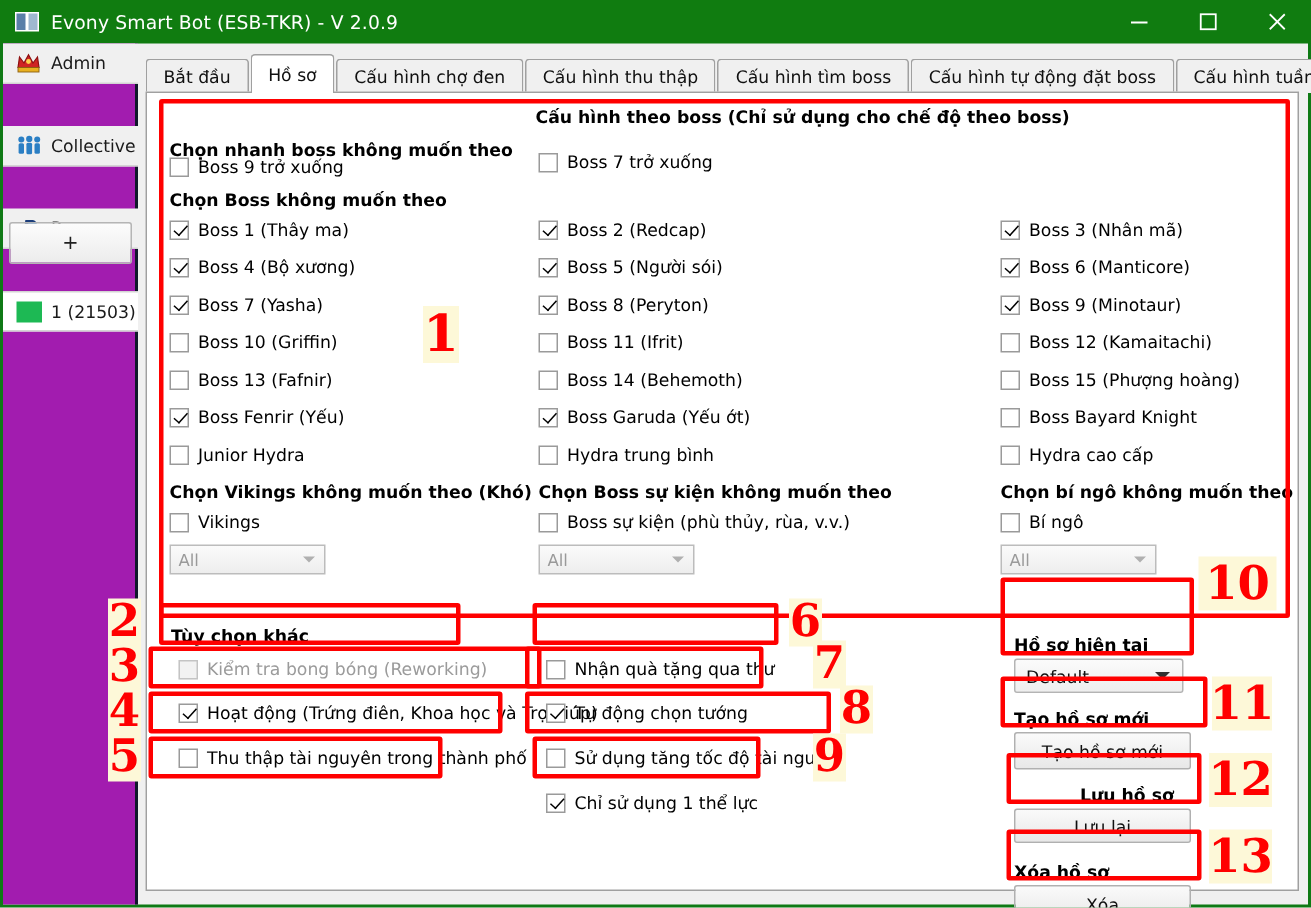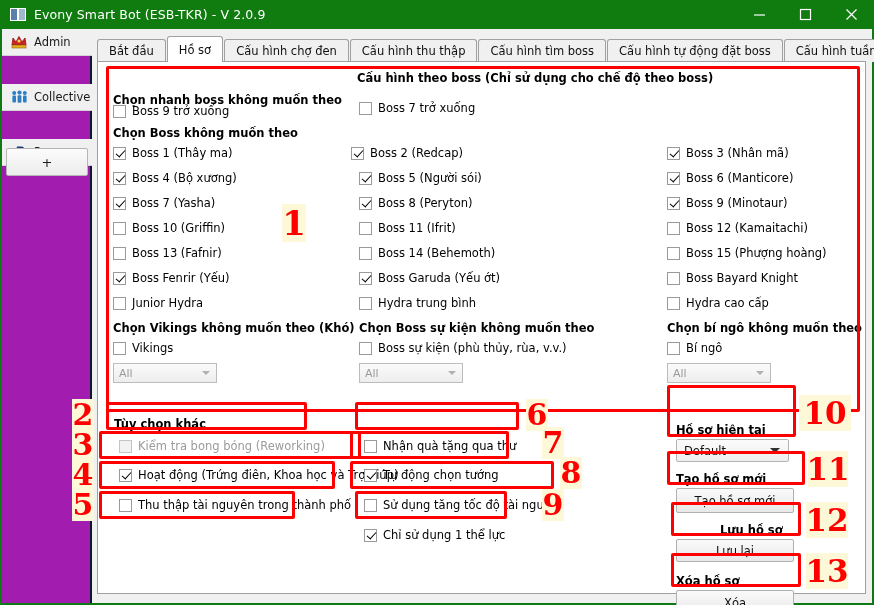--- a/index.html
+++ b/index.html
@@ -273,20 +273,26 @@
     <div class="side-btn" style="top:56px">
       <span class="sicon">
         <svg width="15" height="15" viewBox="0 0 15 15">
           <path d="M3.2 13 L4.9 1.6 H9.2 C11.6 1.6 12.6 3 12.2 5 C11.8 7.2 10.2 8.2 7.9 8.2 H6.2 L5.5 13 Z" fill="#1b3d7a"></path>
           <path d="M5.4 13.4 L6.9 3.2 H10.2 C12.2 3.2 13 4.4 12.7 6.1 C12.3 8.1 10.9 9.1 8.9 9.1 H7.4 L6.8 13.4 Z" fill="#2a7ecb"></path>
         </svg>
       </span>
       <span>Renew</span>
     </div>
 
+    <div class="side-btn" id="side-active" style="top:84px">
+      <span class="sicon">
+          <span class="swatch"></span>
+        </span>
+      <span>1 (21503)</span>
+    </div>
 
     <div id="side-add" style="position:absolute; top:115px;">
       <span>+</span>
     </div>
   </div>
 
   <div id="tabstrip">
     <div class="tab">
         <span>Bắt đầu</span>
       </div>
@@ -325,21 +331,21 @@
         <span class="box"></span>
         <span>Boss 7 trở xuống</span>
       </div>
 
       <div class="hdr" style="left:4px; top:59px;">Chọn Boss không muốn theo</div>
 
       <div class="chk on" style="left:4px;   top:79px;">
           <span class="box"></span>
           <span>Boss 1 (Thây ma)</span>
         </div>
-      <div class="chk on" style="left:242px; top:79px;">
+      <div class="chk on" style="left:250px; top:79px;">
           <span class="box"></span>
           <span>Boss 2 (Redcap)</span>
         </div>
       <div class="chk on" style="left:558px; top:79px;">
           <span class="box"></span>
           <span>Boss 3 (Nhân mã)</span>
         </div>
 
       <div class="chk on" style="left:4px;   top:104px;">
           <span class="box"></span>
@@ -525,21 +531,21 @@
   <div class="redbox" style="left:348px; top:402px; width:159px; height:28px;"></div>
   <div class="rednum" style="left:540px; top:398px; width:22px; height:32px; font-size:30px;">7</div>
 
   <div class="redbox" style="left:348px; top:432px; width:204px; height:28px;"></div>
   <div class="rednum" style="left:558px; top:428px; width:22px; height:32px; font-size:30px;">8</div>
 
   <div class="redbox" style="left:353px; top:462px; width:152px; height:28px;"></div>
   <div class="rednum" style="left:540px; top:460px; width:22px; height:32px; font-size:30px;">9</div>
 
   <div class="redbox" style="left:665px; top:356px; width:129px; height:52px;"></div>
-  <div class="rednum" style="left:797px; top:366px; width:52px; height:36px; font-size:31px;">10</div>
+  <div class="rednum" style="left:797px; top:342px; width:52px; height:36px; font-size:31px;">10</div>
 
   <div class="redbox" style="left:665px; top:422px; width:138px; height:34px;"></div>
   <div class="rednum" style="left:806px; top:422px; width:40px; height:36px; font-size:31px;">11</div>
 
   <div class="redbox" style="left:669px; top:473px; width:130px; height:34px;"></div>
   <div class="rednum" style="left:804px; top:473px; width:42px; height:36px; font-size:31px;">12</div>
 
   <div class="redbox" style="left:669px; top:524px; width:130px; height:34px;"></div>
   <div class="rednum" style="left:804px; top:524px; width:42px; height:36px; font-size:31px;">13</div>
 

